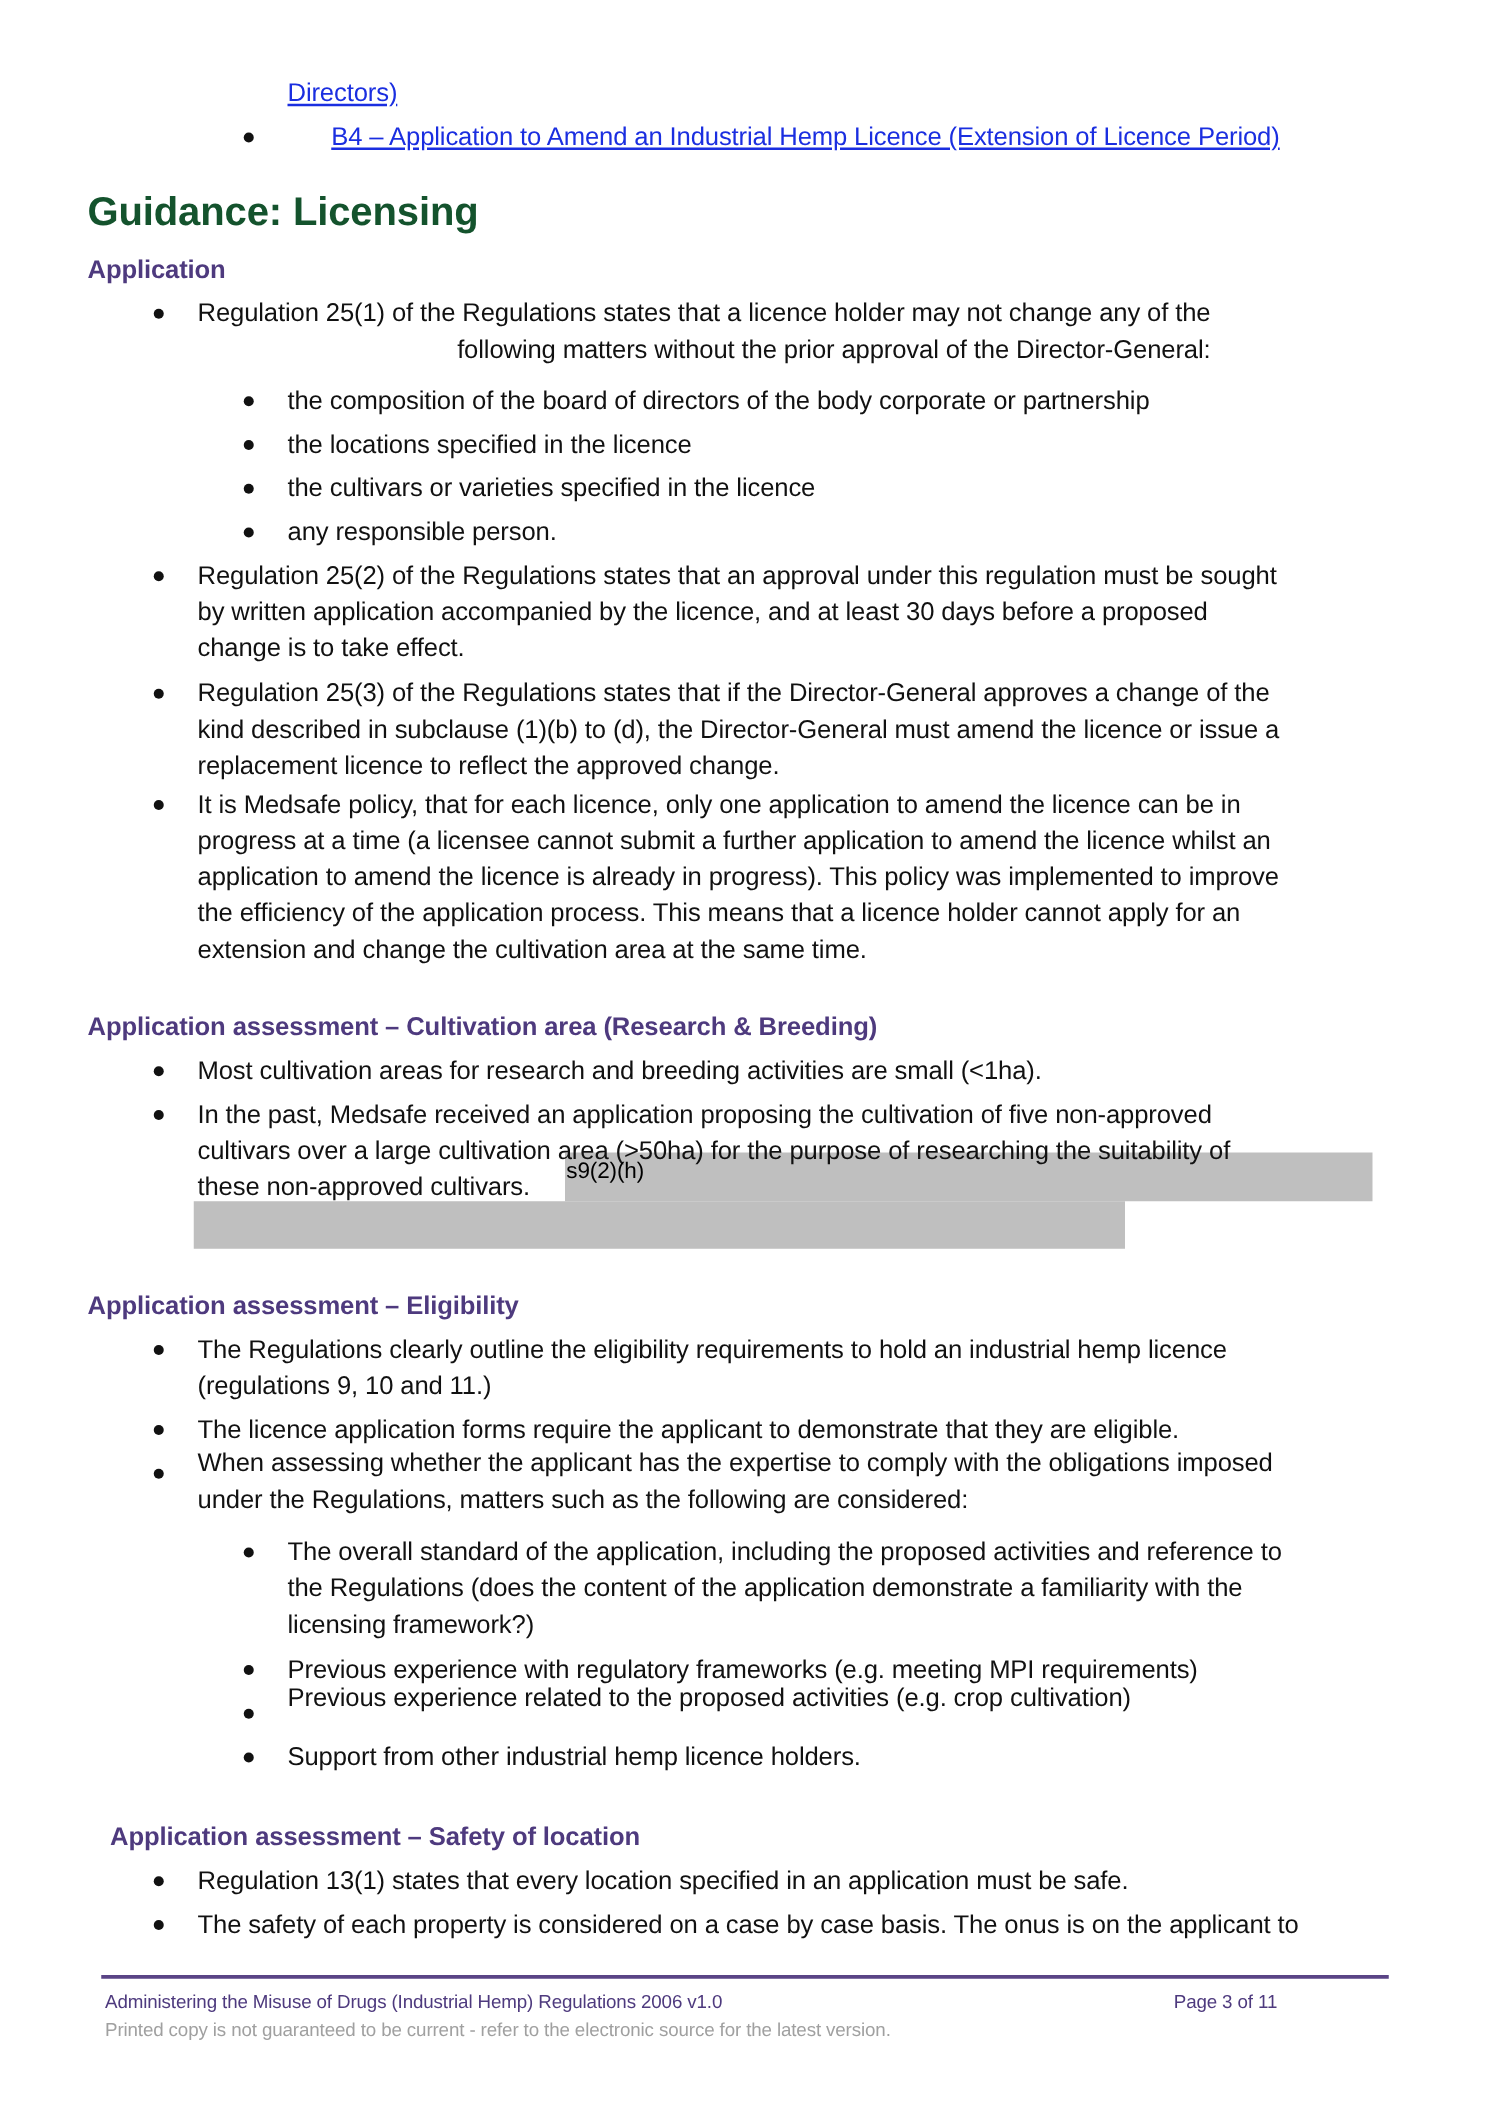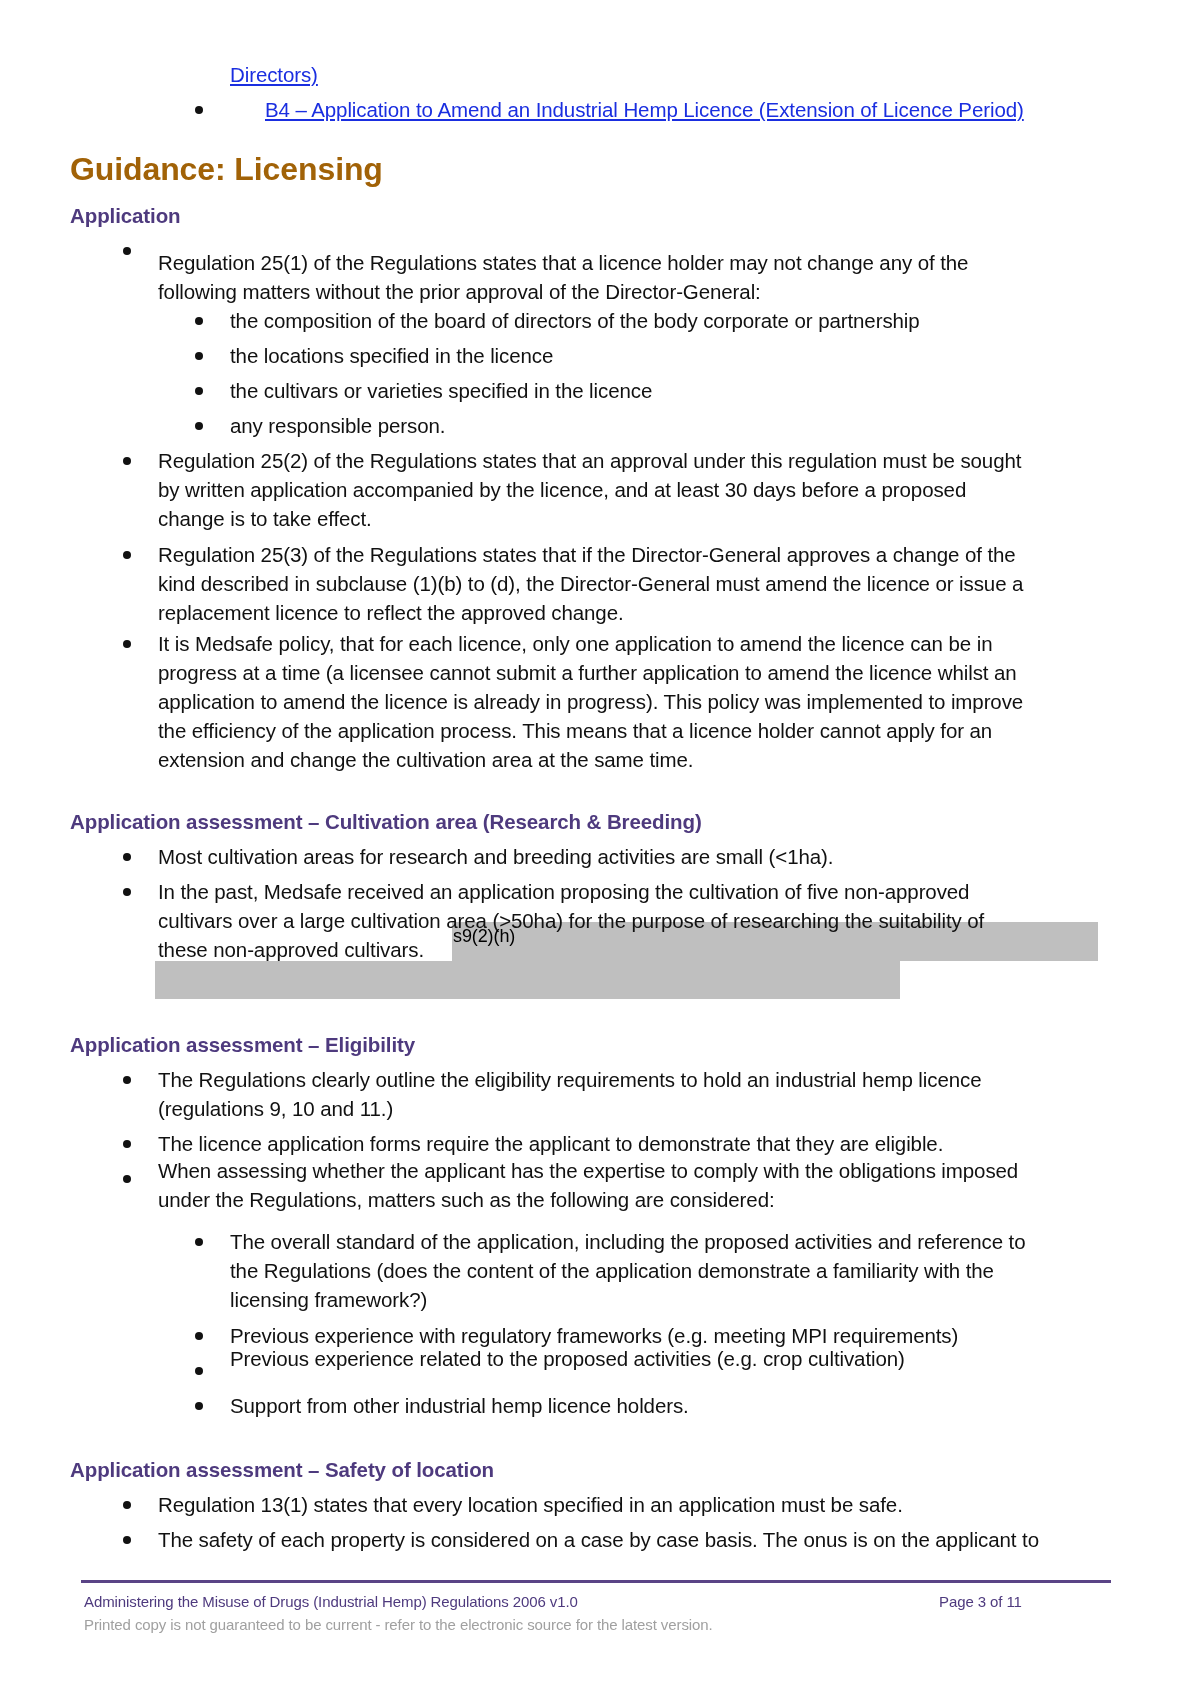--- a/index.html
+++ b/index.html
@@ -3,21 +3,21 @@
 <meta charset="utf-8">
 <style>
   html, body { margin:0; padding:0; background:#ffffff; }
   body { width:1190px; height:1686px; position:relative; overflow:hidden;
          font-family:"Liberation Sans", "DejaVu Sans", sans-serif; color:#111; }
   .page { position:absolute; left:0; top:0; width:1190px; height:1686px; }
   .body-text { font-size:20.5px; line-height:29px; letter-spacing:-0.1px; }
   .blk { position:absolute; }
   .bullet { position:absolute; width:8px; height:8px; border-radius:50%; background:#111; }
   a.link { color:#1a2ee0; text-decoration:underline; }
-  .h1 { position:absolute; left:70px; top:155px; font-size:32px; font-weight:bold; color:#a16207; }
+  .h1 { position:absolute; left:70px; top:155px; font-size:32px; font-weight:bold; color:#14532d; }
   .h2 { position:absolute; left:70px; font-size:20.5px; font-weight:bold; color:#4e3a7e; }
   .redact { position:absolute; background:#bfbfbf; }
   .redact-label { position:absolute; font-family:"Liberation Sans", sans-serif; font-size:18px; color:#000; }
   .footer-rule { position:absolute; left:81px; top:1580px; width:1030px; height:3px; background:#5a4486; }
   .footer-title { position:absolute; left:84px; top:1587px; font-size:15px; color:#4e3a7e; }
   .footer-page { position:absolute; left:939px; top:1587px; font-size:15px; color:#4e3a7e; }
   .footer-note { position:absolute; left:84px; top:1610px; font-size:15px; color:#a0a0a0; }
 </style>
 </head>
 <body>
@@ -26,21 +26,21 @@
 
   <a class="link blk" style="left:230px; top:60px;">Directors)</a>
   <span class="bullet" style="left:195px; top:106px;"></span>
   <a class="link blk" style="left:230px; top:95px;margin-left:35px;">B4 – Application to Amend an Industrial Hemp Licence (Extension of Licence Period)</a>
 
   <div class="h1">Guidance: Licensing</div>
 
   <div class="h2" style="top:201px;">Application</div>
 
   <span class="bullet" style="left:123px; top:247px;"></span>
-  <div class="blk" style="left:158px; top:248px;">
+  <div class="blk" style="left:158px; top:236px;text-align:right;">
     <div>Regulation 25(1) of the Regulations states that a licence holder may not change any of the</div>
     <div>following matters without the prior approval of the Director-General:</div>
   </div>
 
   <span class="bullet" style="left:195px; top:317px;"></span>
   <div class="blk" style="left:230px; top:306px;">the composition of the board of directors of the body corporate or partnership</div>
   <span class="bullet" style="left:195px; top:352px;"></span>
   <div class="blk" style="left:230px; top:341px;">the locations specified in the licence</div>
   <span class="bullet" style="left:195px; top:387px;"></span>
   <div class="blk" style="left:230px; top:376px;">the cultivars or varieties specified in the licence</div>
@@ -108,21 +108,21 @@
     <div>the Regulations (does the content of the application demonstrate a familiarity with the</div>
     <div>licensing framework?)</div>
   </div>
   <span class="bullet" style="left:195px; top:1332px;"></span>
   <div class="blk" style="left:230px; top:1321px;">Previous experience with regulatory frameworks (e.g. meeting MPI requirements)</div>
   <span class="bullet" style="left:195px; top:1367px;"></span>
   <div class="blk" style="left:230px; top:1344px;">Previous experience related to the proposed activities (e.g. crop cultivation)</div>
   <span class="bullet" style="left:195px; top:1402px;"></span>
   <div class="blk" style="left:230px; top:1391px;">Support from other industrial hemp licence holders.</div>
 
-  <div class="h2" style="top:1455px;">Application assessment – Safety of location</div>
+  <div class="h2" style="top:1455px;margin-left:18px;">Application assessment – Safety of location</div>
 
   <span class="bullet" style="left:123px; top:1501px;"></span>
   <div class="blk" style="left:158px; top:1490px;">Regulation 13(1) states that every location specified in an application must be safe.</div>
   <span class="bullet" style="left:123px; top:1536px;"></span>
   <div class="blk" style="left:158px; top:1525px;">The safety of each property is considered on a case by case basis. The onus is on the applicant to</div>
 
   <div class="footer-rule"></div>
   <div class="footer-title">Administering the Misuse of Drugs (Industrial Hemp) Regulations 2006 v1.0</div>
   <div class="footer-page">Page 3 of 11</div>
   <div class="footer-note">Printed copy is not guaranteed to be current - refer to the electronic source for the latest version.</div>

